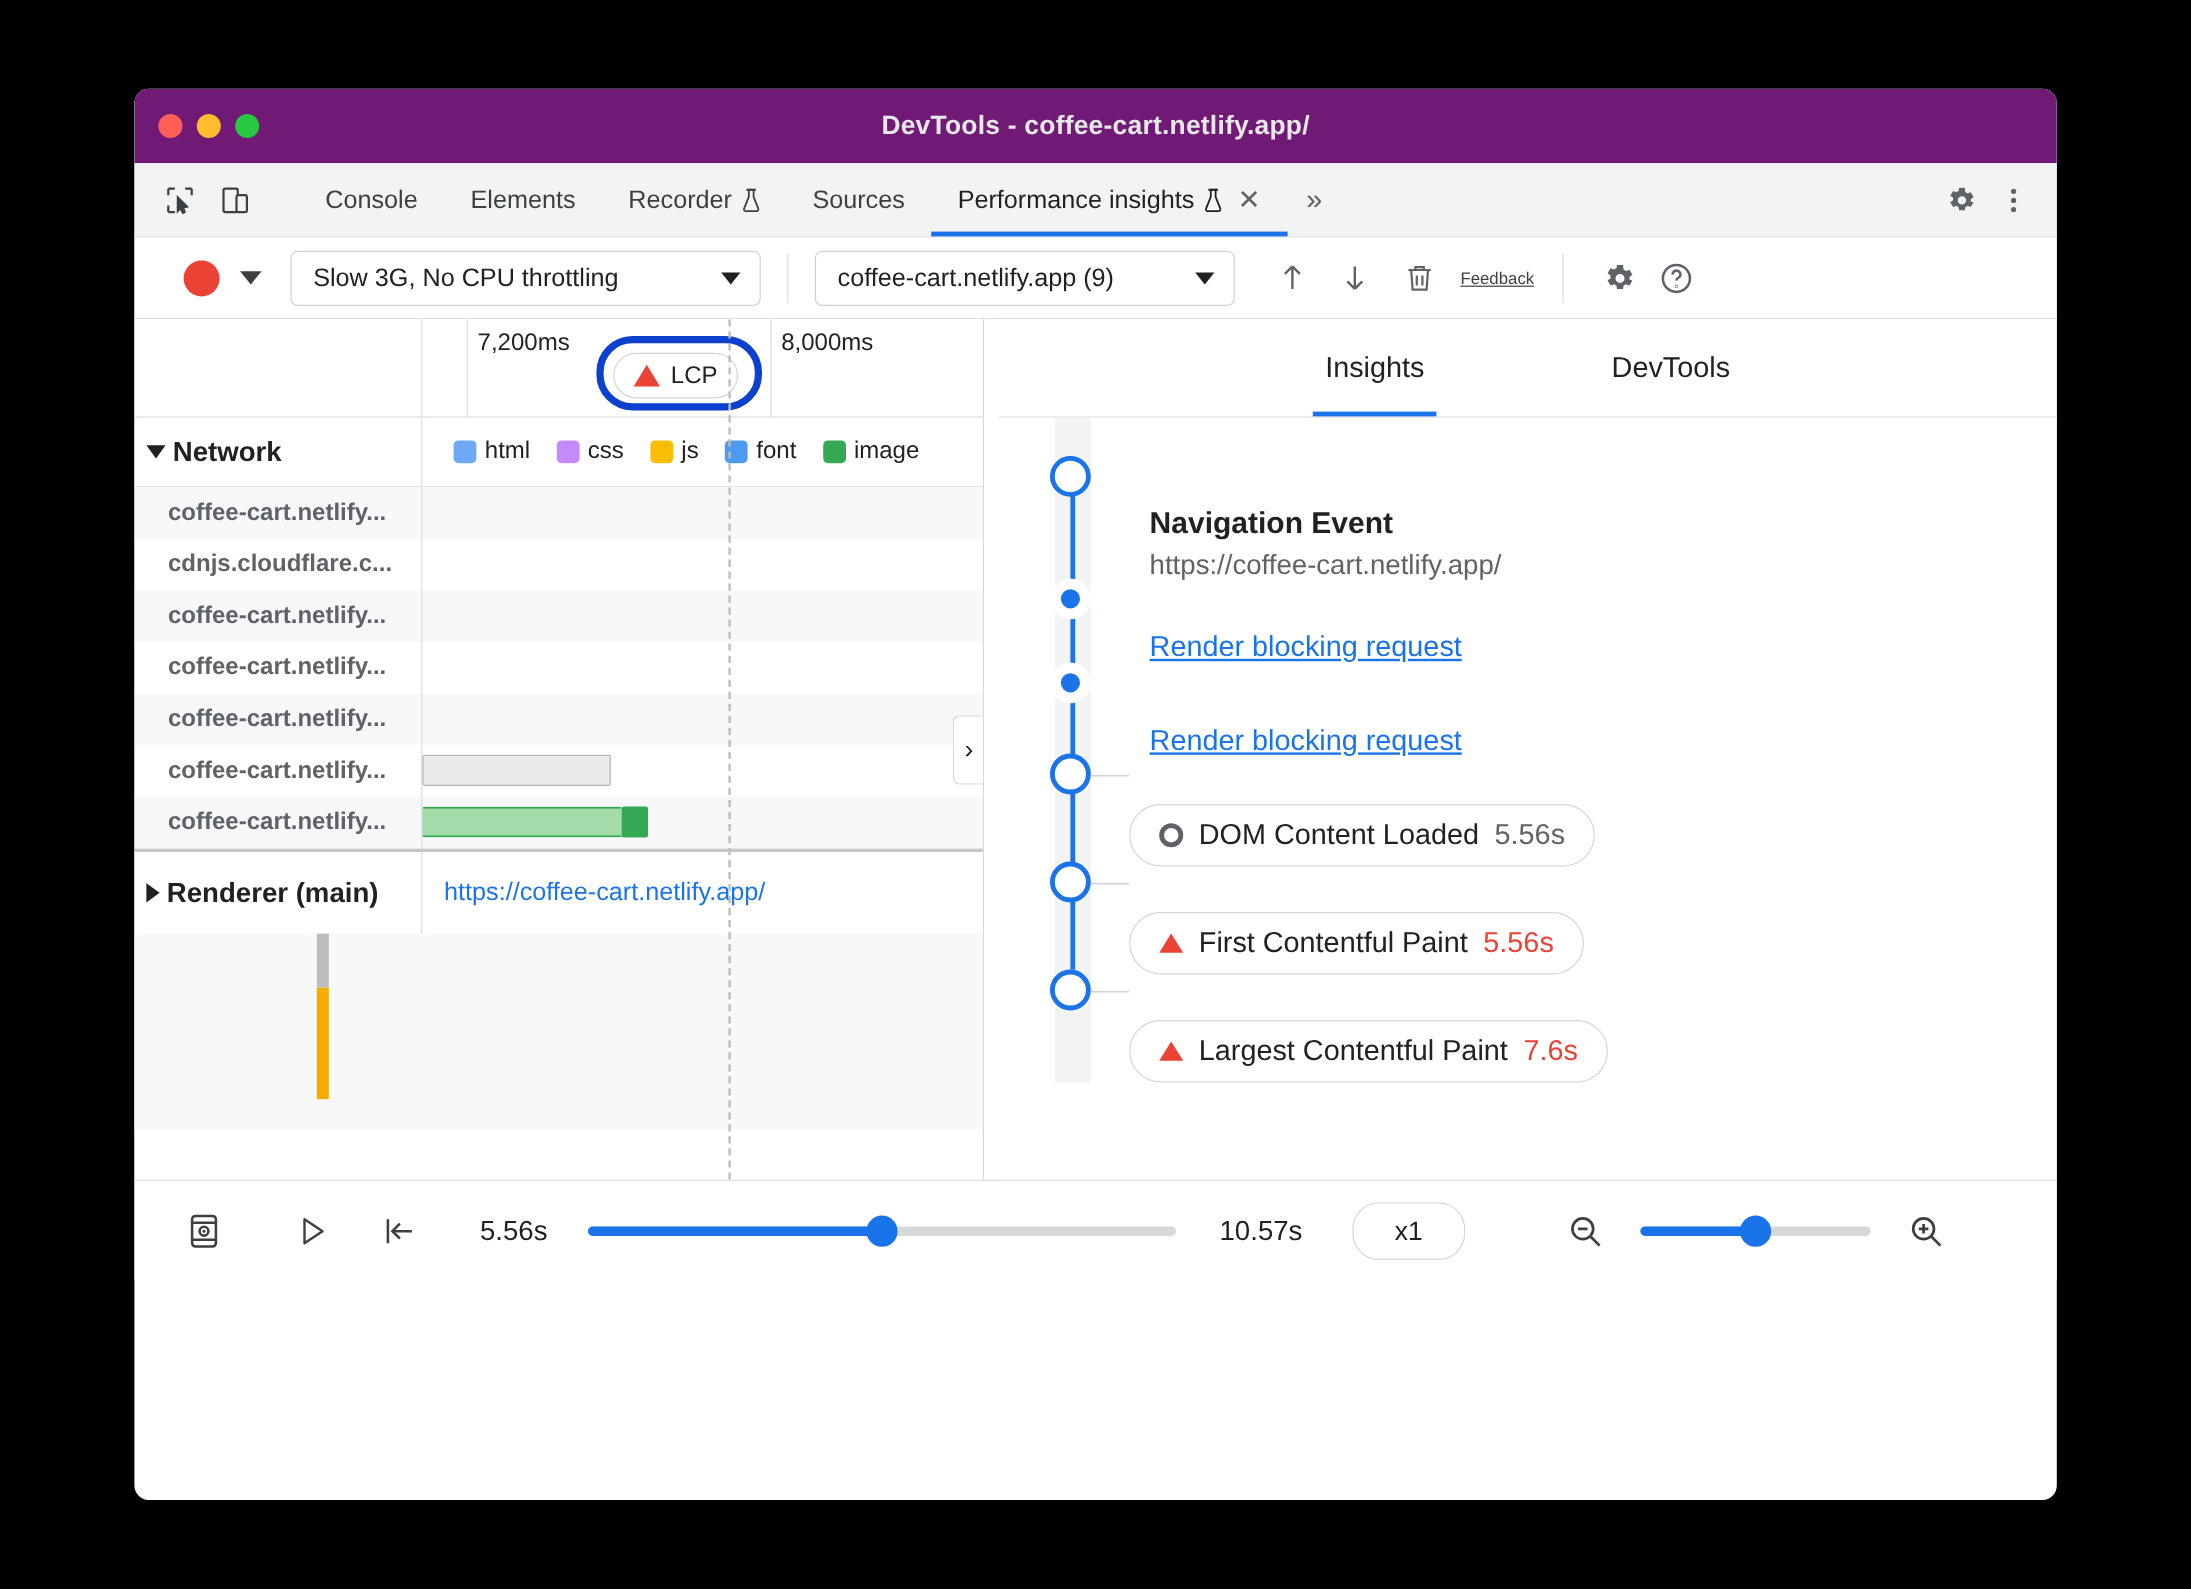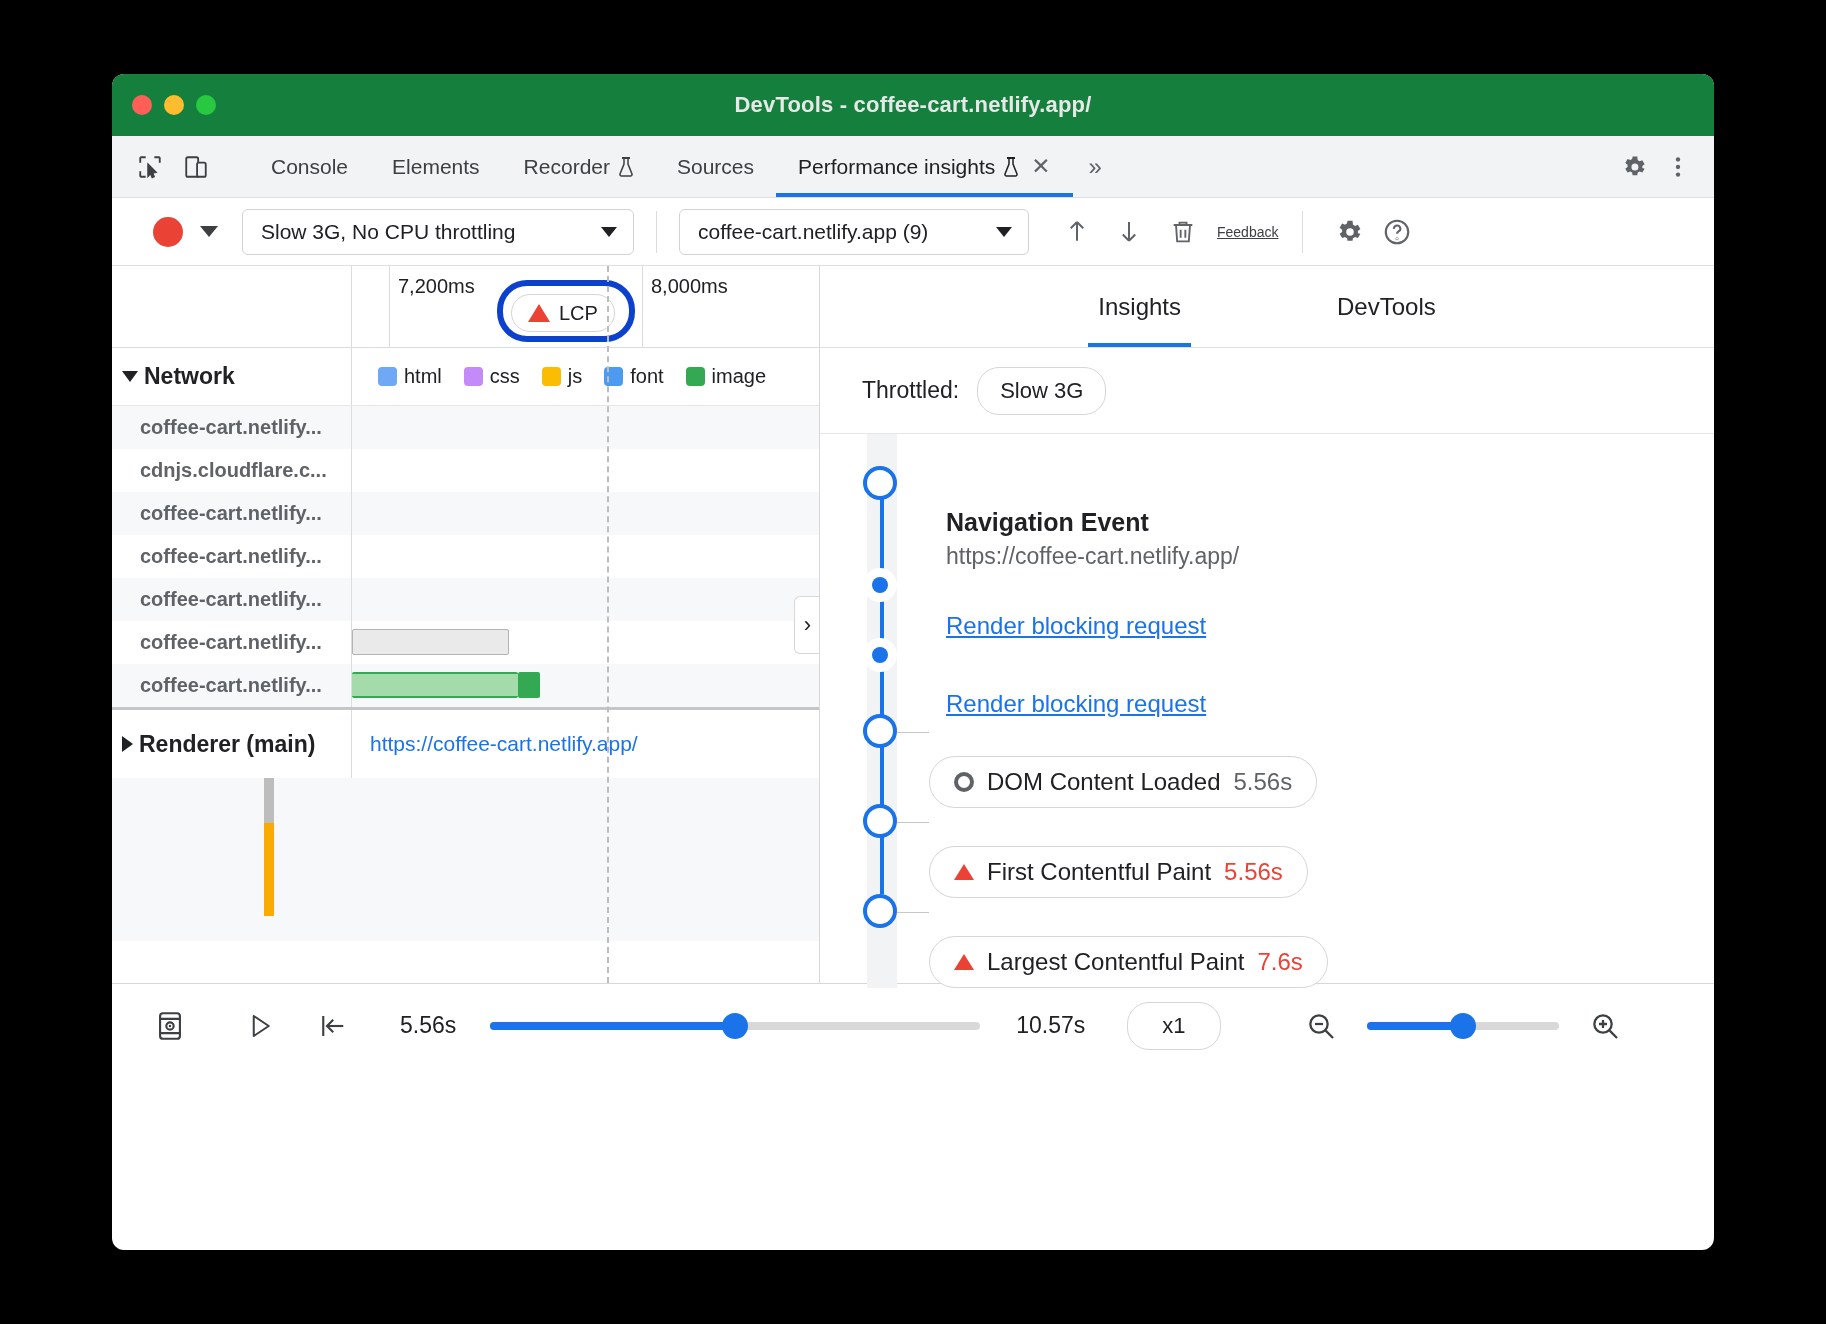--- a/index.html
+++ b/index.html
@@ -19,21 +19,21 @@
     left: 112px; top: 74px;
     width: 1602px; height: 1176px;
     border-radius: 12px;
     overflow: hidden;
     background: #fff;
     box-shadow: 0 10px 50px rgba(0,0,0,0.55);
   }
   
   .titlebar {
     height: 62px;
-    background: #15803d;
+    background: #701a75;
     display: flex; align-items: center;
     position: relative;
   }
   .traffic {
     display: flex; gap: 12px; padding-left: 20px; align-items: center;
   }
   .dot { width: 20px; height: 20px; border-radius: 50%; }
   .dot.red { background: #ff5f57; }
   .dot.yellow { background: #febc2e; }
   .dot.green { background: #28c840; }
@@ -113,21 +113,21 @@
   .icon-btn {
     width: 44px; height: 44px; display: flex; align-items: center;
     justify-content: center; cursor: pointer; border-radius: 4px;
   }
   .feedback-link {
     font-size: 14px; color: #3c4043; text-decoration: underline;
     cursor: pointer; white-space: nowrap;
   }
   
   .body-split {
-    display: flex; height: 717px; position: relative;
+    display: flex; height: 717px; position: relative; gap: 12px;
   }
   .left-pane {
     width: 708px; position: relative; background: #fff;
     border-right: 1px solid #d8d8d8; overflow: hidden;
   }
   
   .ruler {
     height: 82px; position: relative; border-bottom: 1px solid #dadce0;
     background: #fff;
   }
@@ -563,24 +563,20 @@
       <div class="right-pane">
         <div class="rtabs">
           <div class="rtab active">
             <span>Insights</span>
           </div>
           <div class="rtab">
             <span>DevTools</span>
           </div>
         </div>
 
-        <div class="throttle-row">
-          <span>Throttled:</span>
-          <span class="pill">Slow 3G</span>
-        </div>
 
         <div class="timeline">
           <div class="tl-rail"></div>
           <div class="tl-line"></div>
 
           <div class="tl-item" style="height:108px;">
             <div class="tl-node" style="top:4px;">
               <div class="node-ring"></div>
             </div>
             <div style="margin-left:126px;">

